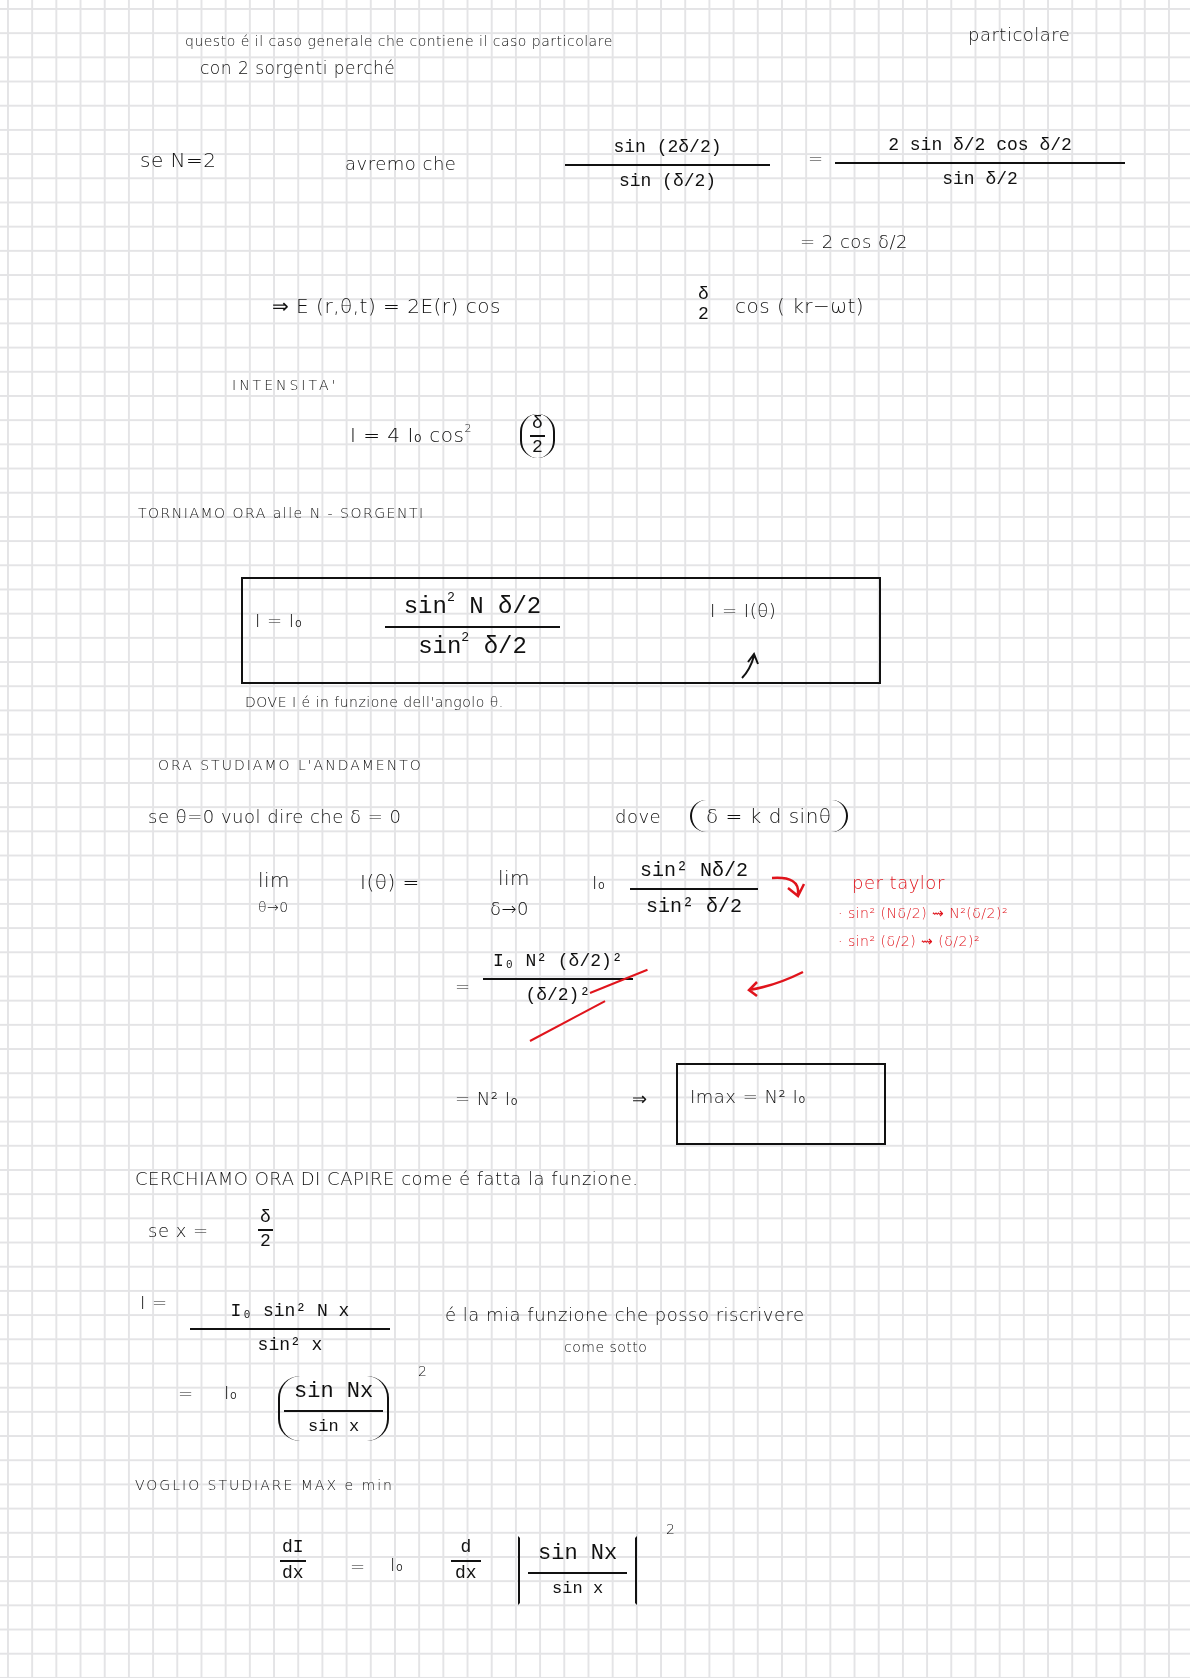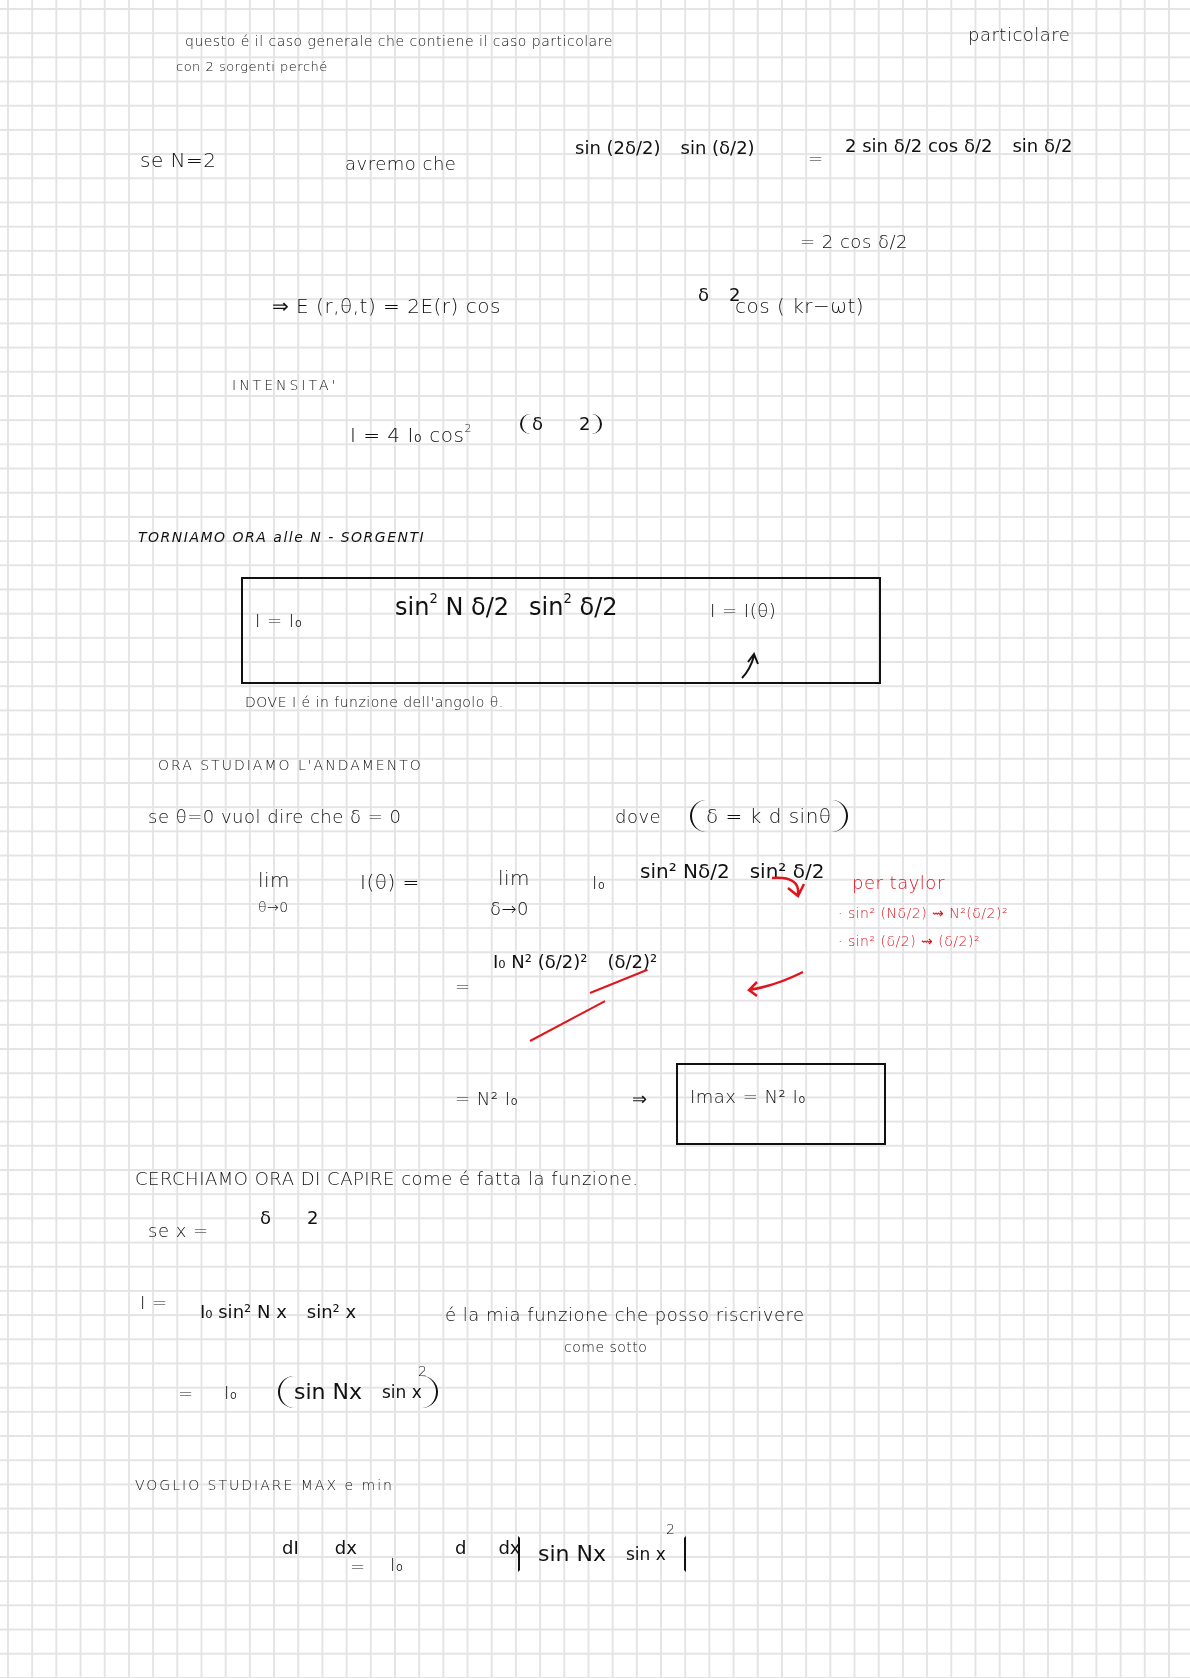--- a/index.html
+++ b/index.html
@@ -12,33 +12,33 @@
     background-size: 24.2px 24.2px;
     background-position: 7px 8px;
     font-family: "DejaVu Sans", sans-serif;
     color: #111;
   }
   .t { position: absolute; white-space: nowrap; line-height: 1; font-weight: 300; letter-spacing: 0.5px; }
   .s { font-size: 14px; }
   .m { font-size: 18px; }
   .l { font-size: 20px; }
   .red { color: #e0141c; }
-  .frac { position: absolute; display: flex; flex-direction: row; align-items: center; }
+  .frac { position: absolute; display: flex; flex-direction: column; align-items: center; font-family: Liberation Mono, monospace; }
   .frac .num, .frac .den { white-space: nowrap; line-height: 1.1; padding: 0 10px; }
   .frac .bar { height: 2px; background: #111; align-self: stretch; margin: 6px 0; }
   .box { position: absolute; border: 2px solid #111; }
   .strike { position: absolute; height: 2px; background: #e0141c; transform-origin: left center; }
   sup { font-size: 0.55em; vertical-align: 0.9em; line-height: 0; }
   svg { position: absolute; overflow: visible; }
 </style>
 </head>
 <body>
 
 <div class="t s" style="left:185px;top:34px;">questo é il caso generale  che contiene il caso particolare</div>
-<div class="t" style="left:176px;top:60px;font-size:13px;text-align:center;">con 2 sorgenti  perché</div>
+<div class="t" style="left:200px;top:60px;font-size:17px;text-align:center;">con 2 sorgenti  perché</div>
 <div class="t m" style="left:968px;top:26px;">particolare</div>
 
 <div class="t l" style="left:140px;top:150px;">se N=2</div>
 <div class="t m" style="left:345px;top:155px;">avremo che</div>
 <div class="frac m" style="left:565px;top:138px;width:205px;">
   <div class="num">sin (2δ/2)</div>
   <div class="bar"></div>
   <div class="den">sin (δ/2)</div>
 </div>
 <div class="t m" style="left:808px;top:150px;">=</div>
@@ -59,21 +59,21 @@
 <div class="t s" style="left:232px;top:378px;letter-spacing:3px;">INTENSITA'</div>
 <div class="t l" style="left:350px;top:425px;">
   <span>I = 4 I₀ cos</span><sup>2</sup>
 </div>
 <div class="frac m" style="left:520px;top:414px;border-left:2px solid #111;border-right:2px solid #111;border-radius:18px;">
   <div class="num">δ</div>
   <div class="bar" style="margin:1px 8px;"></div>
   <div class="den">2</div>
 </div>
 
-<div class="t s" style="left:138px;top:530px;letter-spacing:1.5px;font-style:italic;">TORNIAMO ORA alle N - SORGENTI</div>
+<div class="t s" style="left:138px;top:506px;letter-spacing:1.5px;">TORNIAMO ORA alle N - SORGENTI</div>
 <div class="box" style="left:241px;top:577px;width:636px;height:103px;"></div>
 <div class="t m" style="left:255px;top:612px;">I =  I₀</div>
 <div class="frac" style="left:385px;top:594px;width:175px;font-size:24px;">
   <div class="num"><span>sin</span><sup>2</sup><span> N δ/2</span></div>
   <div class="bar"></div>
   <div class="den"><span>sin</span><sup>2</sup><span> δ/2</span></div>
 </div>
 <div class="t m" style="left:710px;top:602px;">I = I(θ)</div>
 <svg style="left:740px;top:650px;" width="30" height="30">
   <path d="M2 28 Q10 20 14 6 M8 12 L14 4 L18 14" stroke="#111" stroke-width="2" fill="none"></path>

